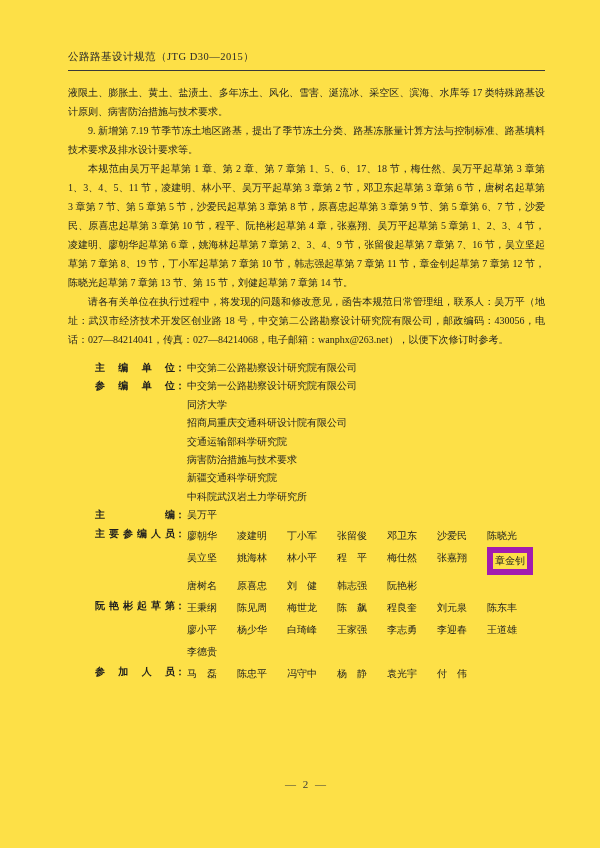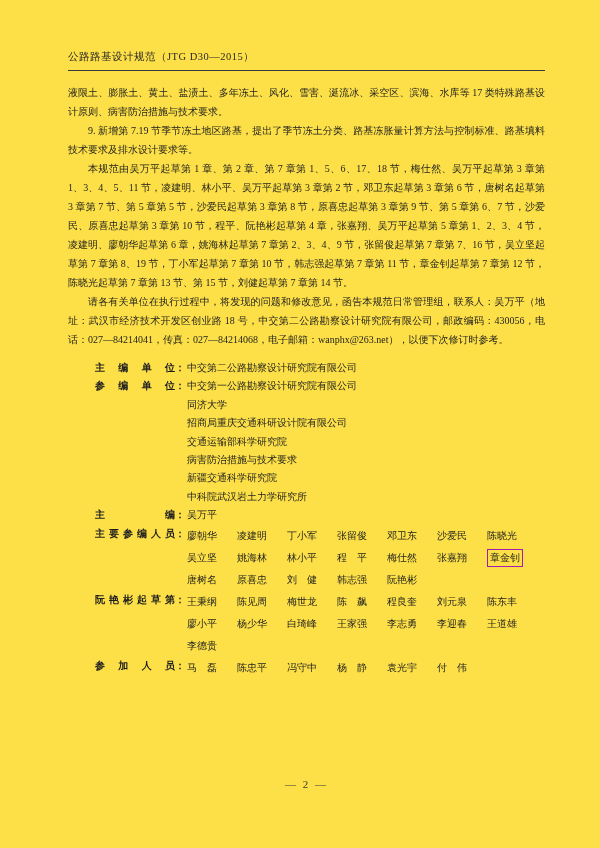--- a/index.html
+++ b/index.html
@@ -56,21 +56,21 @@
   .credit-value { flex:1; padding-left:2px; }
   .credit-line { line-height:18.4px; }
   .name-row {
     display:grid;
     grid-template-columns:repeat(7,50px);
     line-height:22px;
   }
   .name-cell { white-space:pre; }
   .name-cell .boxed {
     display:inline-block;
-    border:1px solid #a21caf;
+    border:6px solid #a21caf;
     padding:0 2px;
     line-height:16px;
   }
   .page-number {
     position:absolute;
     top:778px; left:68px;
     width:477px;
     text-align:center;
     font-size:11px;
     letter-spacing:2px;

